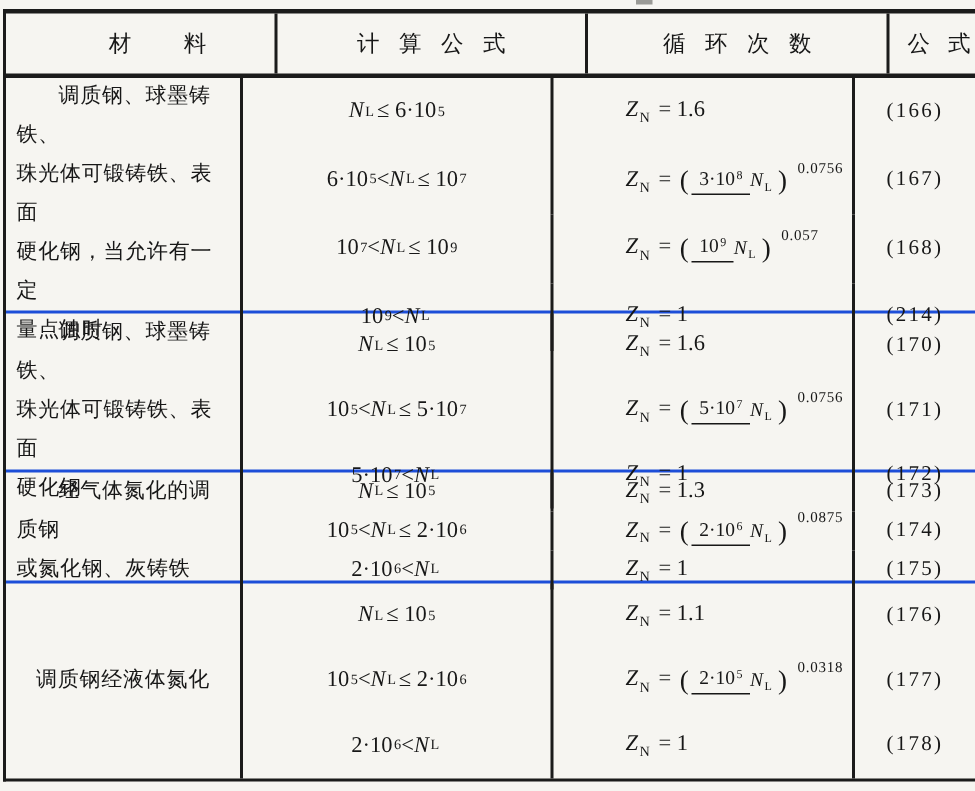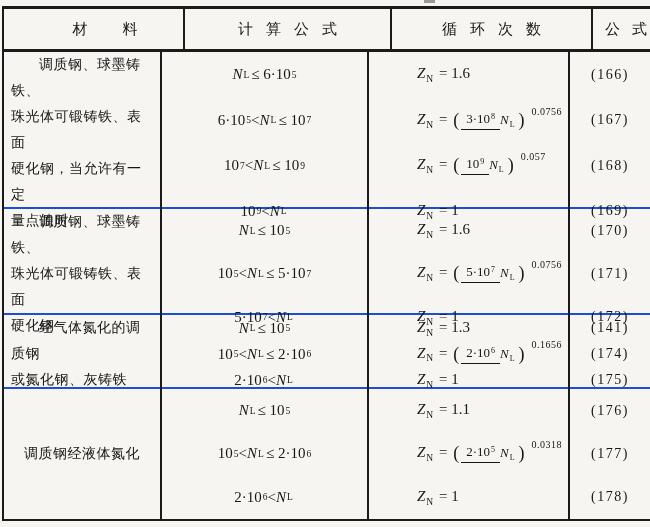--- a/index.html
+++ b/index.html
@@ -162,21 +162,21 @@
                 <span class="den"><i class="mvar">N</i><span class="msub">L</span></span>
               </span><span class="paren">)</span><span class="exp">0.057</span></span>
           </div>
           <div class="cell fnum">(168)</div>
         </div>
         <div class="entry">
           <div class="cell cond">10<span class="msup">9</span> &lt; <i class="mvar">N</i><span class="msub">L</span></div>
           <div class="cell formula">
             <span><i class="mvar">Z</i><span class="msub">N</span> = 1</span>
           </div>
-          <div class="cell fnum">(169)</div>
+          <div class="cell fnum">(214)</div>
         </div>
       </div>
     </div>
     <div class="block">
       <div class="mat">
         <div class="mat-text">调质钢、球墨铸铁、
 珠光体可锻铸铁、表面
 硬化钢</div>
       </div>
       <div class="entries">
@@ -210,29 +210,29 @@
       <div class="mat">
         <div class="mat-text">经气体氮化的调质钢
 或氮化钢、灰铸铁</div>
       </div>
       <div class="entries">
         <div class="entry">
           <div class="cell cond"><i class="mvar">N</i><span class="msub">L</span> ≤ 10<span class="msup">5</span></div>
           <div class="cell formula">
             <span><i class="mvar">Z</i><span class="msub">N</span> = 1.3</span>
           </div>
-          <div class="cell fnum">(141)</div>
+          <div class="cell fnum">(173)</div>
         </div>
         <div class="entry">
           <div class="cell cond">10<span class="msup">5</span> &lt; <i class="mvar">N</i><span class="msub">L</span> ≤ 2·10<span class="msup">6</span></div>
           <div class="cell formula">
             <span><i class="mvar">Z</i><span class="msub">N</span> = <span class="paren">(</span><span class="frac">
                 <span class="num">2·10<span class="msup">6</span></span>
                 <span class="den"><i class="mvar">N</i><span class="msub">L</span></span>
-              </span><span class="paren">)</span><span class="exp">0.1656</span></span>
+              </span><span class="paren">)</span><span class="exp">0.0875</span></span>
           </div>
           <div class="cell fnum">(174)</div>
         </div>
         <div class="entry">
           <div class="cell cond">2·10<span class="msup">6</span> &lt; <i class="mvar">N</i><span class="msub">L</span></div>
           <div class="cell formula">
             <span><i class="mvar">Z</i><span class="msub">N</span> = 1</span>
           </div>
           <div class="cell fnum">(175)</div>
         </div>

